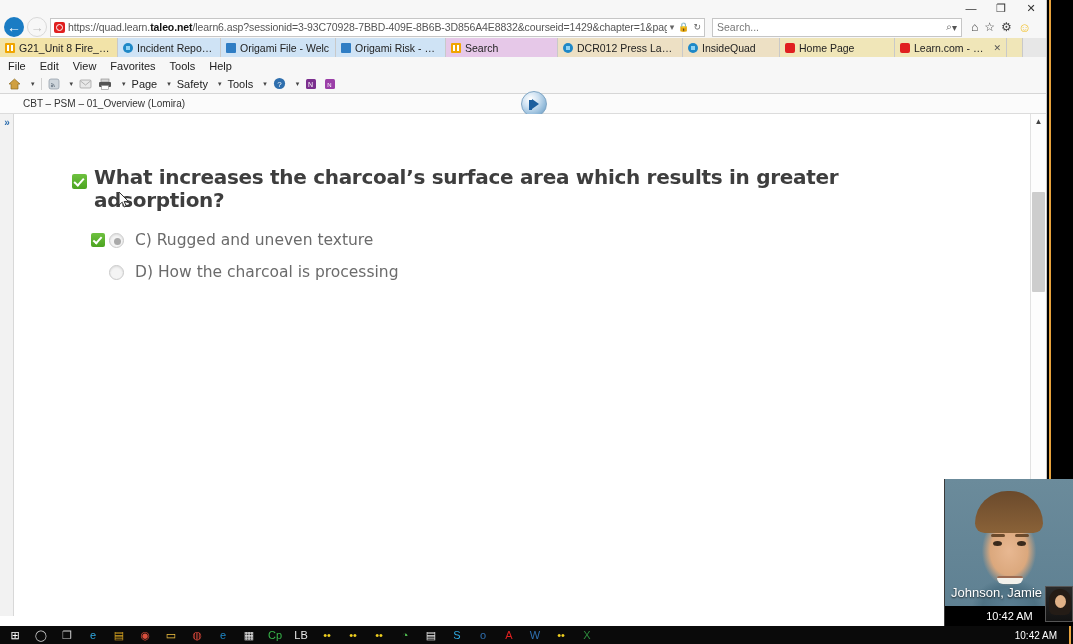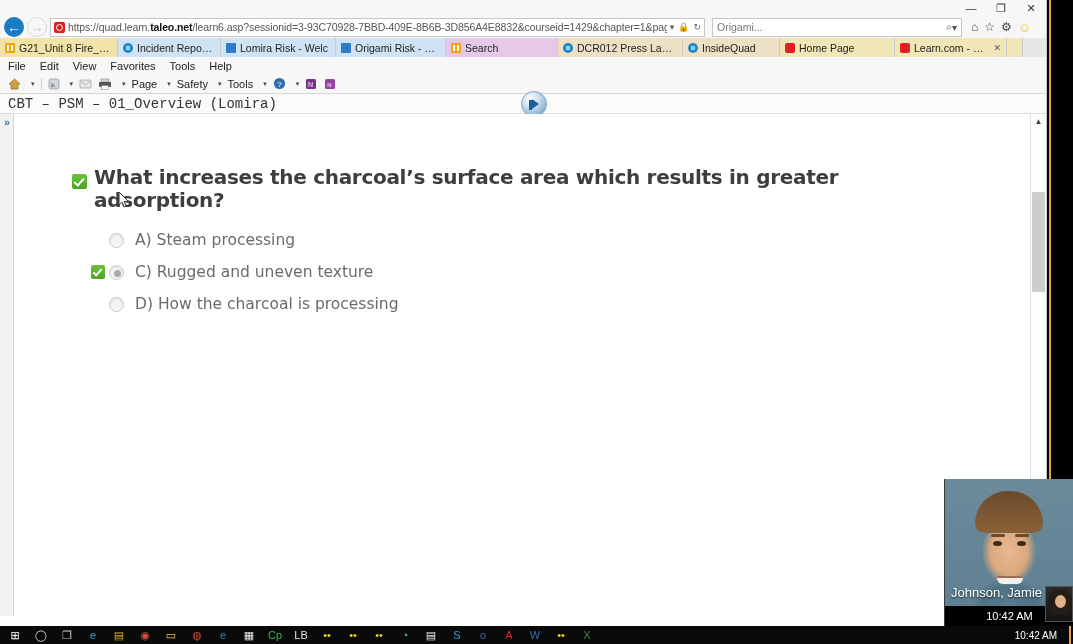--- a/index.html
+++ b/index.html
@@ -93,21 +93,21 @@
   .cmdbar { height:20px; background:#f7f7f7; display:flex; align-items:center; padding-left:8px; gap:6px; border-bottom:1px solid #d6d6d6; }
   .cmditem { display:flex; align-items:center; gap:10px; font-size:11px; color:#222; }
   .cmdsep { width:1px; height:12px; background:#d0d0d0; }
   .caret { font-size:7px; color:#444; }
 
   
   .pagehead {
     position:relative; height:20px; background:#fbfbfb; border-bottom:1px solid #dcdcdc;
     display:flex; align-items:center;
   }
-  .pagehead .ptitle { font-family:Liberation Mono, monospace; font-size:14px; color:#333; padding-left:8px; }
+  .pagehead .ptitle { font-family:Liberation Sans, sans-serif; font-size:10px; color:#333; padding-left:23px; }
   .bluebtn {
     position:absolute; left:521px; top:-3px; width:26px; height:26px; border-radius:50%;
     background:radial-gradient(circle at 35% 30%, #ffffff 0%, #cfe2f2 35%, #8fb8d8 70%, #5e8cb0 100%);
     border:1px solid #7fa5c4; display:flex; align-items:center; justify-content:center;
   }
   .bluebtn::after {
     content:""; width:0;height:0;border-left:7px solid #1c5f9e;
     border-top:5px solid transparent; border-bottom:5px solid transparent; margin-left:3px;
   }
   .bluebtn .bar { position:absolute; left:7px; top:8px; width:3px; height:10px; background:#1c5f9e; }
@@ -273,21 +273,21 @@
         <span class="favicon-red"></span>
         <span class="urltext"><span>https://quad.learn.</span><b>taleo.net</b><span>/learn6.asp?sessionid=3-93C70928-7BBD-409E-8B6B-3D856A4E8832&amp;courseid=1429&amp;chapter=1&amp;page=1&amp;command=showpa</span></span>
         <span class="url-icons">
           <span>▾</span>
           <span>🔒</span>
           <span>↻</span>
         </span>
       </div>
 
       <div class="searchbox">
-        <span class="ph">Origami...</span>
+        <span class="ph">Search...</span>
         <span class="mag">⌕</span>
         <span class="mag">▾</span>
       </div>
 
       <div class="tbicons">
         <span>⌂</span>
         <span>☆</span>
         <span>⚙</span>
         <span class="smiley">☺</span>
       </div>
@@ -297,21 +297,21 @@
         <div class="tab" style="width: 118px; background: rgb(242, 227, 168);">
           <span class="tabico ico-orange"></span>
           <span class="tname">G21_Unit 8 Fire_6.26.19...</span>
         </div>
         <div class="tab" style="width: 103px; background: rgb(207, 227, 245);">
           <span class="tabico ico-ie"></span>
           <span class="tname">Incident Reporting - In...</span>
         </div>
         <div class="tab" style="width: 115px; background: rgb(207, 227, 245);">
           <span class="tabico ico-blue-tri"></span>
-          <span class="tname">Lomira Risk - Welc</span>
+          <span class="tname">Origami File - Welc</span>
         </div>
         <div class="tab" style="width: 110px; background: rgb(207, 227, 245);">
           <span class="tabico ico-blue-tri"></span>
           <span class="tname">Origami Risk - MARTI...</span>
         </div>
         <div class="tab" style="width: 112px; background: rgb(230, 200, 232);">
           <span class="tabico ico-orange"></span>
           <span class="tname">Search</span>
         </div>
         <div class="tab" style="width: 125px; background: rgb(237, 224, 196);">
@@ -422,25 +422,20 @@
       <div class="slidearea">
 
         <div class="qblock">
           <div class="qrow">
             <span class="checkmark"></span>
             <span class="qtext">What increases the charcoal’s surface area which results in greater adsorption?</span>
           </div>
         </div>
 
         <div class="options" id="options">
-            <div class="opt">
-              <span class="optchk"></span>
-              <span class="radio"></span>
-              <span class="opttext">A) Steam processing</span>
-            </div>
             <div class="opt">
               <span class="optchk on"></span>
               <span class="radio sel"></span>
               <span class="opttext">C) Rugged and uneven texture</span>
             </div>
             <div class="opt">
               <span class="optchk"></span>
               <span class="radio"></span>
               <span class="opttext">D) How the charcoal is processing</span>
             </div>

